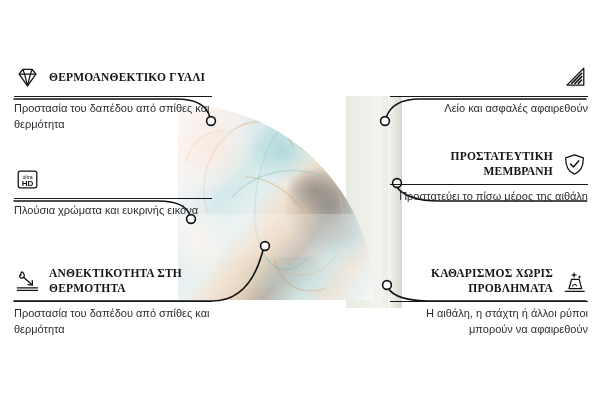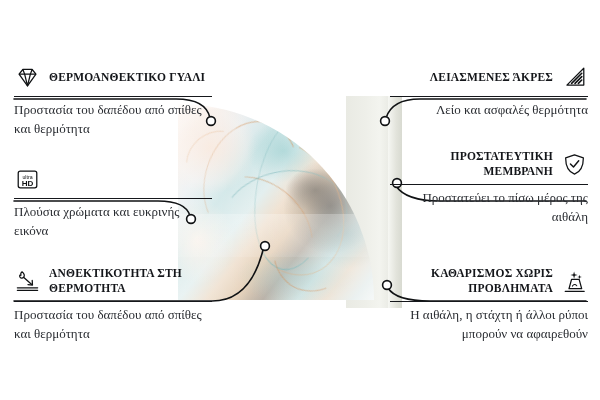--- a/index.html
+++ b/index.html
@@ -83,22 +83,22 @@
   .feat .head{display:flex;align-items:center;gap:8px;}
   .feat.right .head{flex-direction:row-reverse;}
   .feat .title{
     font-family:"Liberation Serif", serif;
     font-size:11.5px;font-weight:700;letter-spacing:.2px;
     color:#14161a;line-height:1.32;text-transform:uppercase;
   }
   .feat.right .title{text-align:right;}
   .feat .rule{height:1px;background:#15171b;margin:5px 0 4px 0;}
   .feat .sub{
-    font-family:Liberation Serif, serif;
-    font-size:13px;color:#2a2d32;line-height:1.45;
+    font-family:Liberation Sans, sans-serif;
+    font-size:11px;color:#2a2d32;line-height:1.45;
   }
   .feat.right .sub{text-align:right;}
   .ico{width:27px;height:27px;flex:0 0 27px;display:block;}
 
   .f-left1{left:14px;top:64px;}
   .f-left2{left:14px;top:166px;}
   .f-left3{left:14px;top:266px;}
   .f-right1{left:390px;top:64px;}
   .f-right2{left:390px;top:149px;}
   .f-right3{left:390px;top:266px;}
@@ -211,24 +211,23 @@
   <div class="feat f-right1 right">
     <div class="head">
       <svg class="ico" viewBox="0 0 32 32">
         <path d="M27 5 L27 25 L7 25 Z" fill="none" stroke="#101214" stroke-width="1.5" stroke-linejoin="round"></path>
         <g stroke="#101214" stroke-width="1.9" stroke-linecap="round">
           <path d="M12.6 23 L24.6 11"></path>
           <path d="M16.6 23 L24.6 15"></path>
           <path d="M20.6 23 L24.6 19"></path>
         </g>
       </svg>
-      <div class="title">ΛΕΙΑΣΜΕΝΕΣ ΆΚΡΕΣ</div>
-    </div>
-    <div class="rule"></div>
-    <div class="sub">Λείο και ασφαλές θερμότητα</div>
+    </div>
+    <div class="rule"></div>
+    <div class="sub">Λείο και ασφαλές αφαιρεθούν</div>
   </div>
 
   <div class="feat f-right2 right">
     <div class="head">
       <svg class="ico" viewBox="0 0 32 32">
         <path d="M16 4.5 L26.5 8.2 C26.5 18 23 24.6 16 27.5 C9 24.6 5.5 18 5.5 8.2 Z" fill="none" stroke="#101214" stroke-width="1.5" stroke-linejoin="round"></path>
         <path d="M11.2 15.4 L14.8 19 L21 11.6" fill="none" stroke="#101214" stroke-width="1.7" stroke-linecap="round" stroke-linejoin="round"></path>
       </svg>
       <div class="title">ΠΡΟΣΤΑΤΕΥΤΙΚΗ ΜΕΜΒΡΑΝΗ</div>
     </div>

